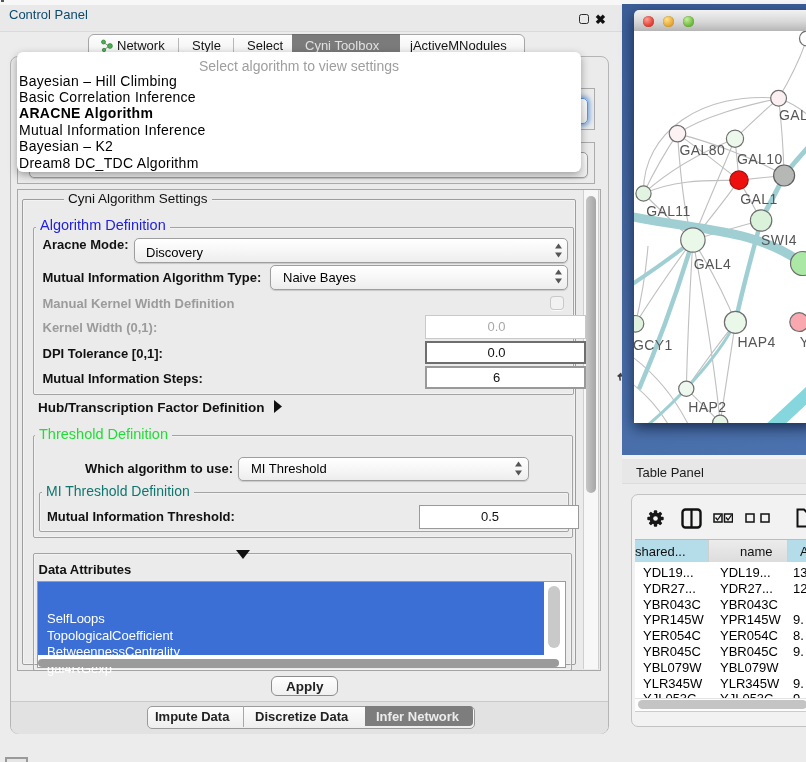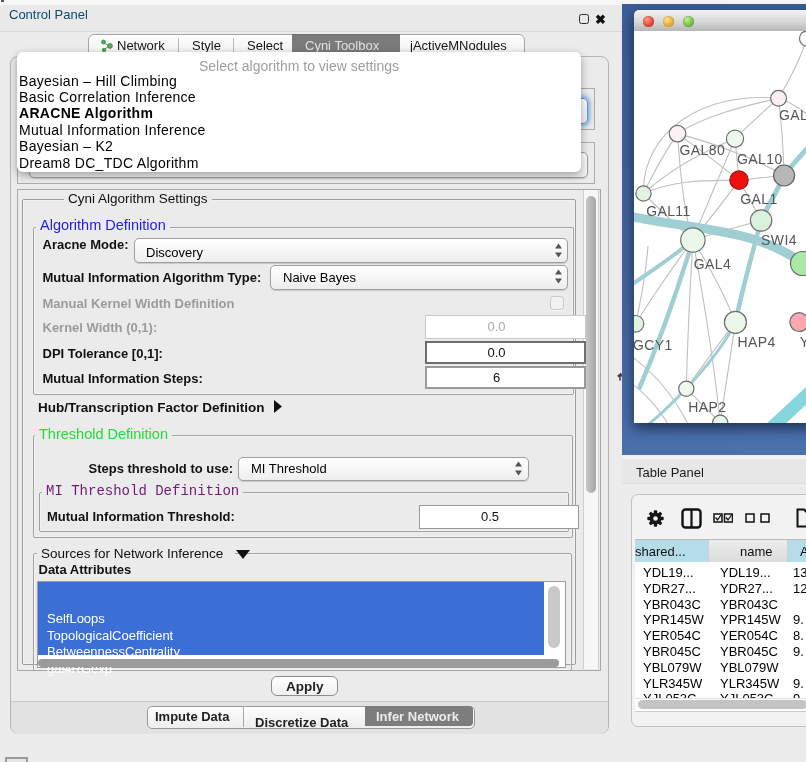--- a/index.html
+++ b/index.html
@@ -79,51 +79,50 @@
   <div class="field" style="left:425px;top:365.5px;width:139px;height:19px;border:2px solid #999999;line-height:19px;">6</div>
 
   <div class="lbl" style="left:38px;top:399.5px;font-size:13.5px;">Hub/Transcription Factor Definition</div>
   <svg class="abs" style="left:273px;top:400px;" width="10" height="13" viewBox="0 0 10 13">
       <path d="M1 0 L9 6.5 L1 13 Z" fill="#111"></path>
     </svg>
 
   <div class="grp" style="left:33px;top:435px;width:538px;height:101px;"></div>
   <div class="gtitle" style="left:35px;top:428px;font-size:14.5px;color:#21dd35;">Threshold Definition</div>
 
-  <div class="lbl" style="left:53px;top:461px;width:180px;text-align:right;">Steps threshold to use:</div>
+  <div class="lbl" style="left:53px;top:461px;width:180px;text-align:right;">Which algorithm to use:</div>
   <div class="combo" style="left:238px;top:456.5px;width:289px;height:22px;"></div>
   <div class="abs" style="left:251px;top:461px;font-size:13px;">MI Threshold</div>
 
   <div class="grp" style="left:38.5px;top:492px;width:528px;height:38px;"></div>
-  <div class="gtitle" style="left:42px;top:485px;font-size:14px;color:#701a75;font-family:Liberation Mono, monospace;">MI Threshold Definition</div>
+  <div class="gtitle" style="left:42px;top:485px;font-size:14px;color:#0f766e;">MI Threshold Definition</div>
   <div class="lbl" style="left:47px;top:509px;">Mutual Information Threshold:</div>
   <div class="field" style="left:419px;top:505px;width:140px;height:22px;border:1px solid #9a9a9a;">0.5</div>
 
   <div class="grp" style="left:33px;top:553px;width:537px;height:116px;"></div>
-  <div class="gtitle" style="left:37px;top:546.5px;font-size:13.5px;color:#111;">Sources for Network Inference &nbsp;</div>
   <svg class="abs" style="left:236px;top:550px;" width="14" height="9" viewBox="0 0 14 9">
       <path d="M0 0 L14 0 L7 9 Z" fill="#111"></path>
     </svg>
   <div class="lbl" style="left:38.5px;top:562px;">Data Attributes</div>
 
   <div class="abs" style="left:37px;top:581px;width:527px;height:85px;border:1px solid #9c9c9c;background:#fff;"></div>
   <div class="abs" style="left:38px;top:582px;width:506px;height:73px;background:#3b6fd6;"></div>
   <div class="abs" style="left:47px;top:611px;font-size:13px;color:#fff;line-height:16.5px;">SelfLoops<br>TopologicalCoefficient<br>BetweennessCentrality<br>gal4RGexp</div>
   <div class="abs" style="left:548px;top:586px;width:12px;height:62px;background:#c9c9c9;border-radius:6px;"></div>
   <div class="abs" style="left:38px;top:658.5px;width:521px;height:8px;background:#9b9b9b;border-radius:4px;"></div>
 
   <div class="abs" style="left:270.5px;top:675.5px;width:65px;height:18px;border:1px solid #8d8d8d;border-radius:6px;background:linear-gradient(180deg,#ffffff,#f0f0f0);"></div>
   <div class="abs" style="left:286px;top:679px;font-size:13.5px;font-weight:bold;color:#222;">Apply</div>
 
   <div class="abs" style="left:11px;top:701px;width:597px;height:32px;background:#e2e2e2;border-top:1px solid #c9c9c9;border-radius:0 0 8px 8px;"></div>
   <div class="abs" style="left:146.5px;top:705.5px;width:326px;height:21px;border:1px solid #9a9a9a;border-radius:5px;background:linear-gradient(180deg,#fdfdfd,#eeeeee);"></div>
   <div class="abs" style="left:242.6px;top:705.5px;width:1px;height:21px;background:#a8a8a8;"></div>
   <div class="abs" style="left:364.5px;top:706px;width:108px;height:20px;background:#7d7d7d;border-radius:0 4px 4px 0;"></div>
   <div class="abs" style="left:155px;top:709px;font-size:13px;font-weight:bold;color:#222;">Impute Data</div>
-  <div class="abs" style="left:255px;top:709px;font-size:13px;font-weight:bold;color:#222;margin-top:6px;">Discretize Data</div>
+  <div class="abs" style="left:255px;top:709px;font-size:13px;font-weight:bold;color:#222;">Discretize Data</div>
   <div class="abs" style="left:376px;top:709px;font-size:13px;font-weight:bold;color:#ececec;">Infer Network</div>
 
   <svg class="abs" style="left:554px;top:242.5px;" width="9" height="15" viewBox="0 0 9 15">
       <path d="M4.5 0.5 L8 5.5 L1 5.5 Z" fill="#555"></path>
       <path d="M4.5 14.5 L1 9.5 L8 9.5 Z" fill="#555"></path>
     </svg>
   <svg class="abs" style="left:554px;top:269px;" width="9" height="15" viewBox="0 0 9 15">
       <path d="M4.5 0.5 L8 5.5 L1 5.5 Z" fill="#555"></path>
       <path d="M4.5 14.5 L1 9.5 L8 9.5 Z" fill="#555"></path>
     </svg>

